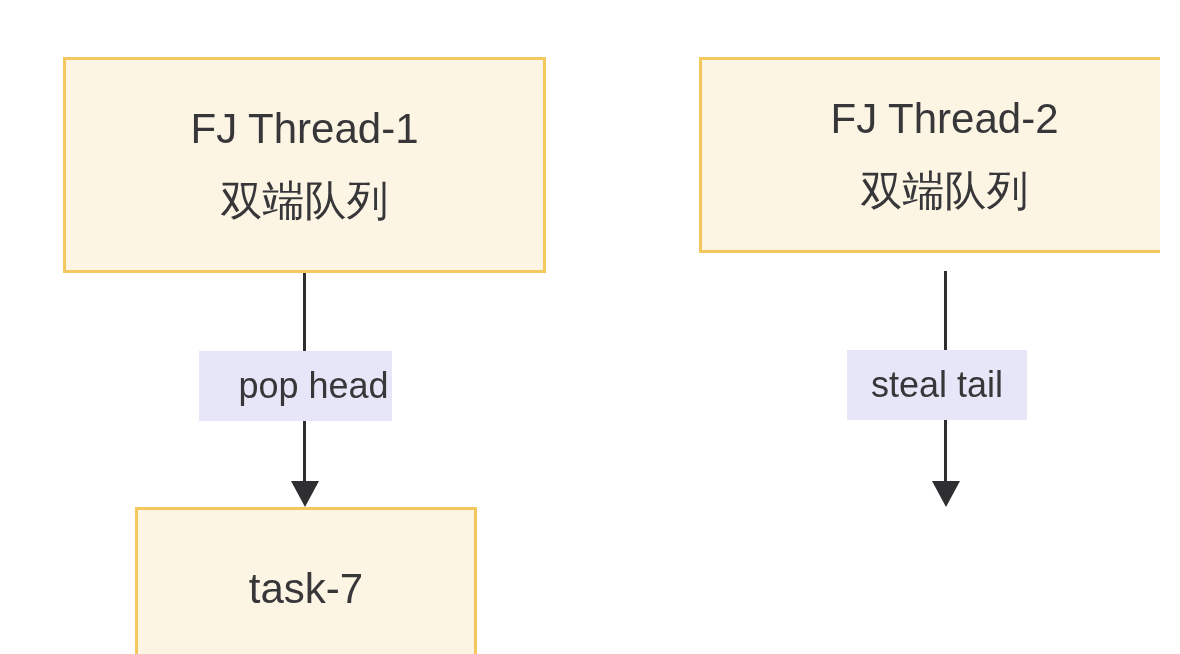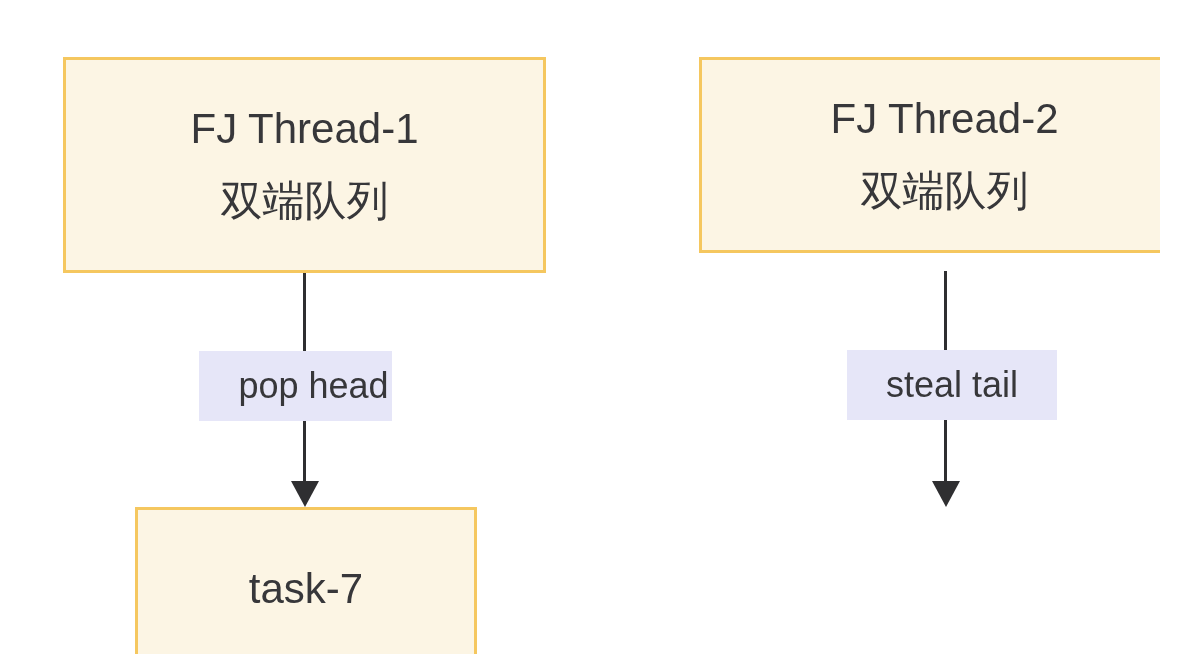--- a/index.html
+++ b/index.html
@@ -85,16 +85,16 @@
     <div class="task-label">task-7</div>
   </div>
 
   <div class="node queue-node" style="left:659px; top:17px; width:491px; height:196px;">
     <div class="title">FJ Thread-2</div>
     <div class="subtitle">双端队列</div>
   </div>
 
   <div class="edge-line" style="left:904px; top:231px; height:214px;"></div>
   <div class="edge-head" style="left:892px; top:441px;"></div>
-  <div class="edge-label" style="left:807px; top:310px; width:210px; height:70px;">steal tail</div>
+  <div class="edge-label" style="left:807px; top:310px; width:180px; height:70px;">steal tail</div>
 
 
 </div>
 
 </body></html>

